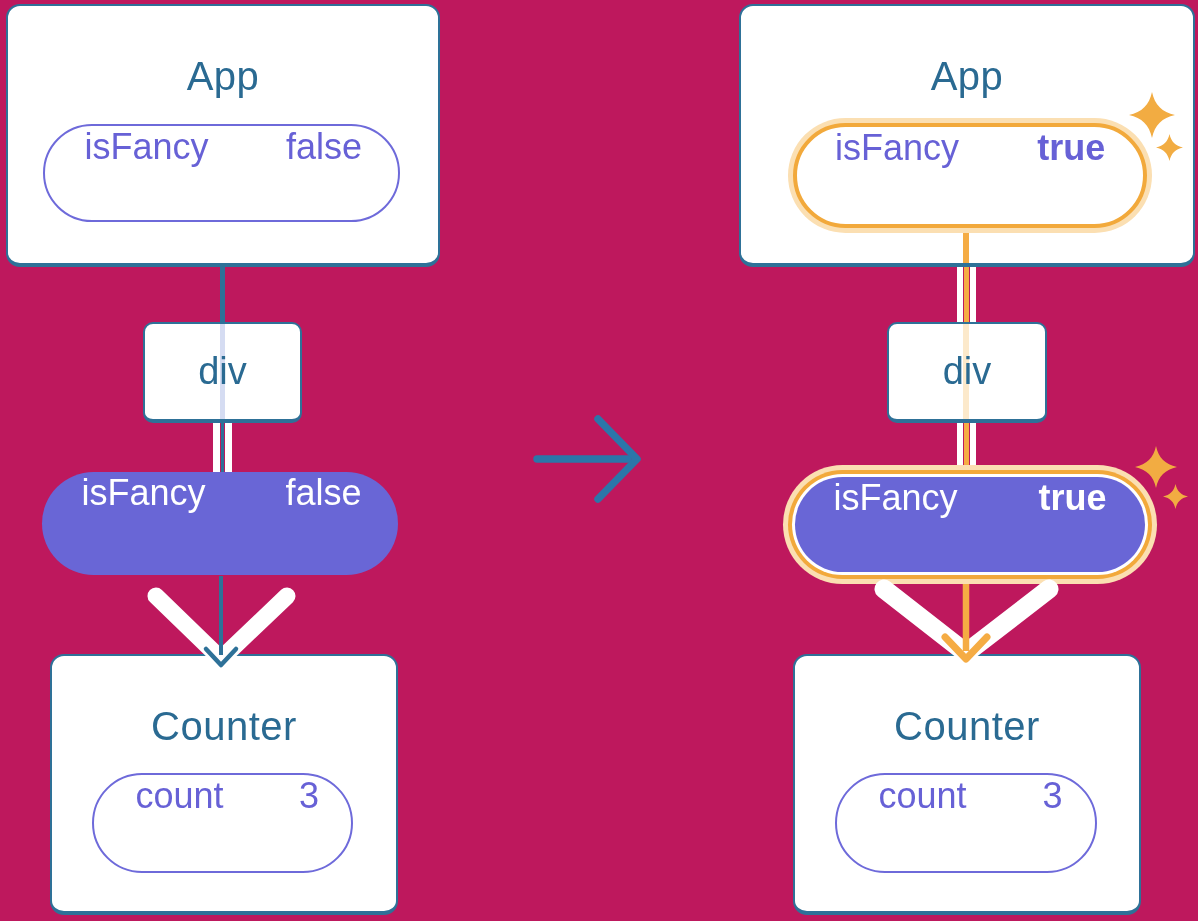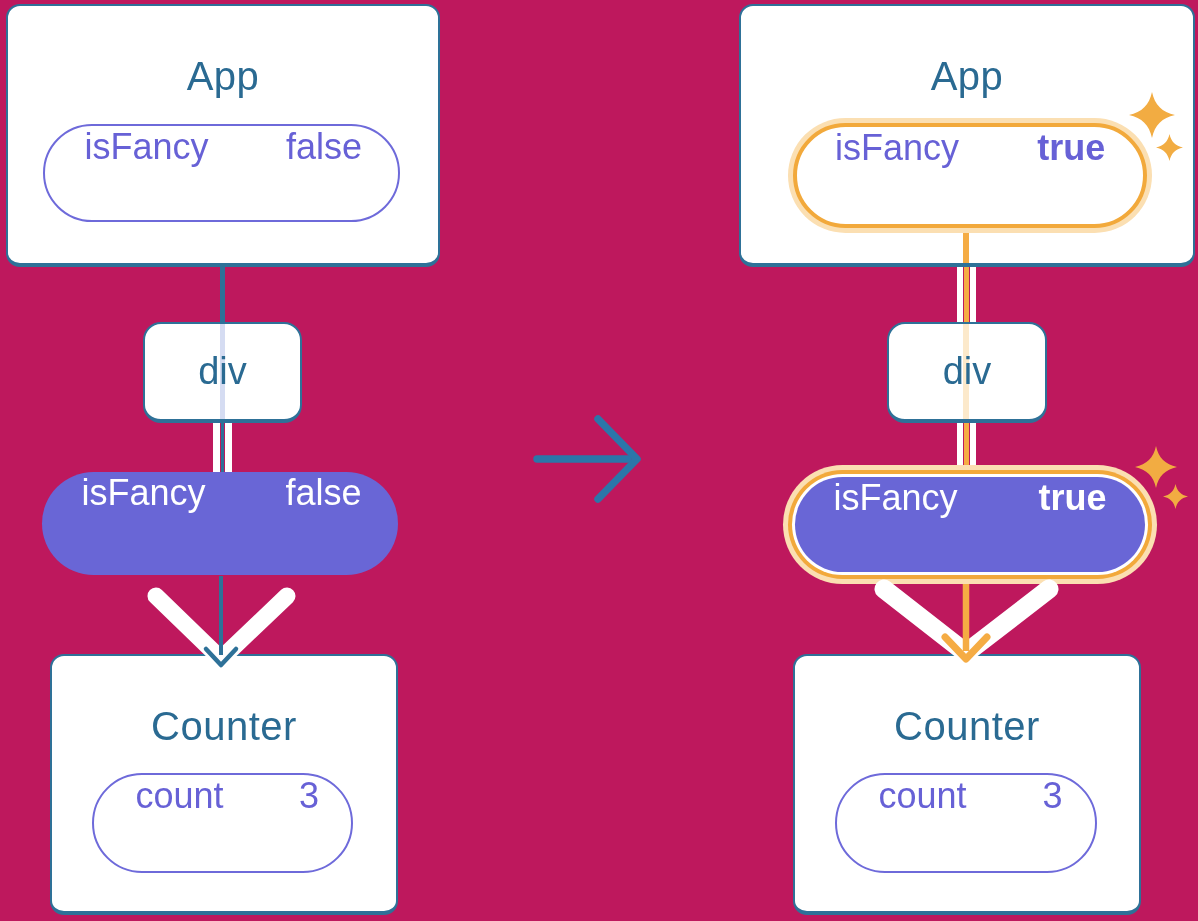--- a/index.html
+++ b/index.html
@@ -13,21 +13,21 @@
   .card{
     position:absolute;background:#fff;border:2px solid #2E7198;
     border-bottom-width:4px;border-radius:14px;z-index:2;box-sizing:border-box;
   }
   .card-title{
     position:absolute;left:0;right:0;text-align:center;
     font-size:40px;color:#2A6A92;letter-spacing:0.5px;
   }
   .node{
     position:absolute;background:#fff;border:2px solid #2E7198;
-    border-bottom-width:4px;border-radius:18px;z-index:2;box-sizing:border-box;
+    border-bottom-width:4px;border-radius:10px;z-index:2;box-sizing:border-box;
     display:flex;align-items:center;justify-content:center;
   }
   .node-label{font-size:38px;color:#2A6A92;position:relative;z-index:2;}
   .inner-line{position:absolute;top:0;bottom:0;z-index:1;}
   
   .pill{
     position:absolute;display:flex;align-items:flex-start;box-sizing:border-box;
     border-radius:60px;overflow:hidden;z-index:3;
   }
   .pill .cell{display:flex;align-items:center;justify-content:center;font-size:36px;}

